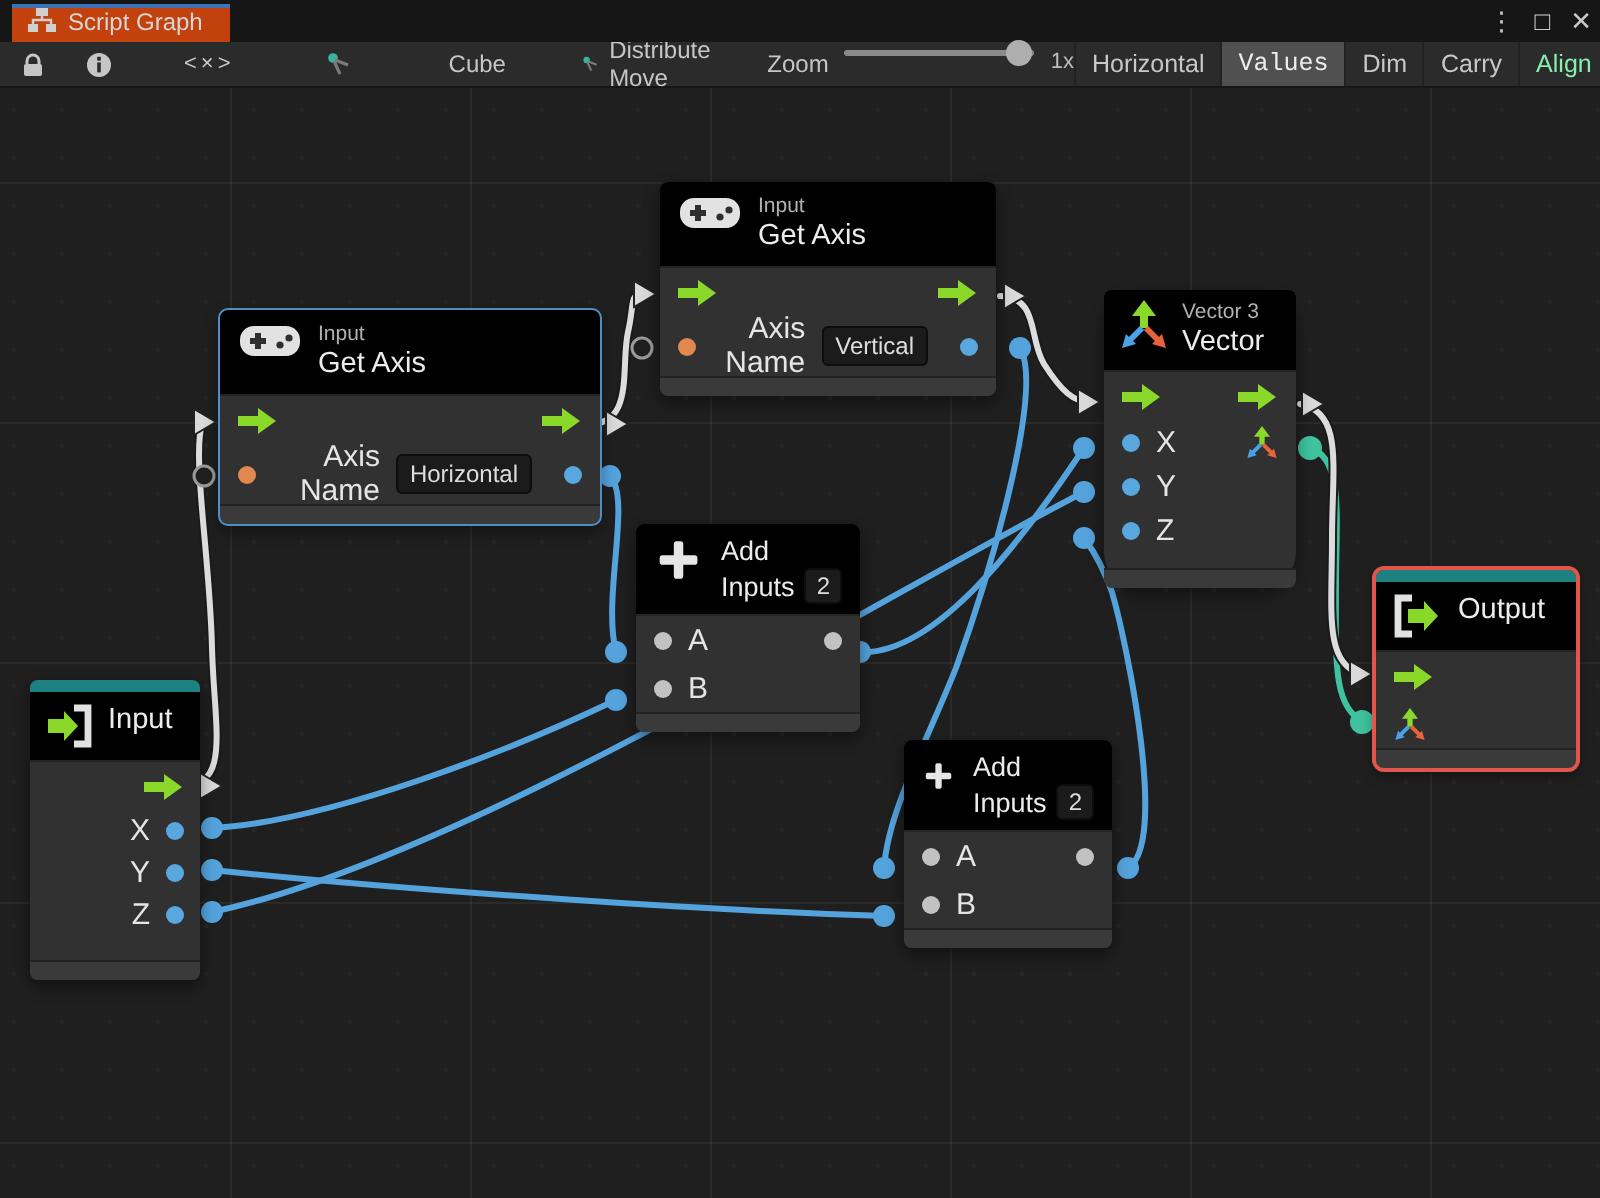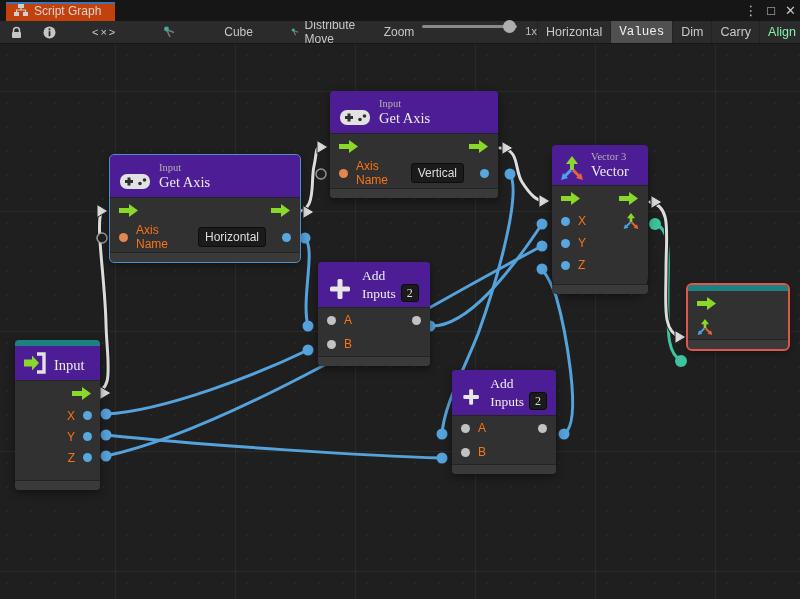--- a/index.html
+++ b/index.html
@@ -49,31 +49,31 @@
   .ep-dot { fill:var(--accent-blue-wire,#55a3dc); }
   .ep-dot-teal { fill:var(--teal-wire,#3fc39e); }
   .hollow-port { fill:#1f1f1f; stroke:#9a9a9a; stroke-width:1.5; }
 
   
   .node { position:absolute; background:#313131; border-radius:4px;
     box-shadow:0 3px 8px rgba(0,0,0,0.45); color:#e6e6e6; }
   .node.selected { outline:1.5px solid var(--selection-blue,#4e8fc9); }
   .node.error { outline:2px solid var(--error-red,#e0564a); }
   .node-strip { height:6px; background:var(--teal-strip,#1e8181); border-radius:4px 4px 0 0; }
-  .node-header { background:#4c1d95; border-radius:4px 4px 0 0; border-bottom:1px solid #242424;
-    display:flex; align-items:flex-end; gap:9px; padding:6px 10px;font-family:Liberation Serif, serif; }
+  .node-header { background:#000000; border-radius:4px 4px 0 0; border-bottom:1px solid #242424;
+    display:flex; align-items:flex-start; gap:9px; padding:6px 10px; }
   .node-strip + .node-header { border-radius:0; }
   .hdr-cat { font-size:10.5px; color:#b2b2b2; line-height:13px; }
   .hdr-title { font-size:14.5px; color:#ececec; line-height:17px; }
   .node-row { display:flex; align-items:center; gap:8px; padding:0 9px; }
   .port-dot { width:9px; height:9px; border-radius:50%; flex:none; }
   .dot-blue { background:var(--port-blue,#58a7de); }
   .dot-orange { background:var(--port-orange,#e08850); }
   .dot-gray { background:#c2c2c2; }
-  .port-label { font-size:12px; color:#f97316; }
+  .port-label { font-size:15px; color:#e5e5e5;text-align:right; }
   .value-box { background:#1b1b1b; border:1px solid #0d0d0d; border-radius:3px;
     color:#dddddd; font-size:12px; padding:2px 6px; line-height:14px; }
   .count-box { background:#1b1b1b; border:1px solid #0d0d0d; border-radius:3px;
     color:#dddddd; font-size:12px; padding:1px 5px; line-height:14px; }
   .node-footer { height:10px; background:#3a3a3a; border-top:1px solid #232323; border-radius:0 0 4px 4px; }
   .spacer { flex:1; }
   .flow-arrow { flex:none; }
 </style>
 </head>
 <body>
@@ -409,20 +409,27 @@
     <div class="node-row" style="height:21px; justify-content:flex-end; padding-right:8px;">
       <span class="port-label">Z</span>
       <span class="port-dot dot-blue"></span>
     </div>
     <div style="height:12px;"></div>
     <div class="node-footer"></div>
   </div>
 
   <div class="node error" style="left:688px; top:241px; width:100px;">
     <div class="node-strip"></div>
+    <div class="node-header" style="padding:6px 8px; gap:8px;">
+      <svg width="25" height="22" viewBox="0 0 25 22">
+        <path d="M10 2 h-7 v18 h7" stroke="#e2e2e2" stroke-width="3.4" fill="none"></path>
+        <polygon points="8,7.5 16,7.5 16,3.5 23,11 16,18.5 16,14.5 8,14.5" fill="var(--flow-green,#8ad82a)"></polygon>
+      </svg>
+      <div class="hdr-title">Output</div>
+    </div>
     <div class="node-row" style="height:24px;">
       <svg class="flow-arrow" width="20" height="13" viewBox="0 0 20 13">
           <polygon points="0,4 10,4 10,0 19,6.5 10,13 10,9 0,9" fill="var(--flow-green,#8ad82a)"></polygon>
         </svg>
     </div>
     <div class="node-row" style="height:24px;">
       <svg width="16" height="16" viewBox="0 0 24 24">
         <polygon points="12,0 18,8 14,8 14,14 10,14 10,8 6,8" fill="#8ad82a"></polygon>
         <path d="M11 14 L5 20" stroke="#4aa3e8" stroke-width="3"></path>
           <polygon points="1,24 8,22 3,17" fill="#4aa3e8"></polygon>

